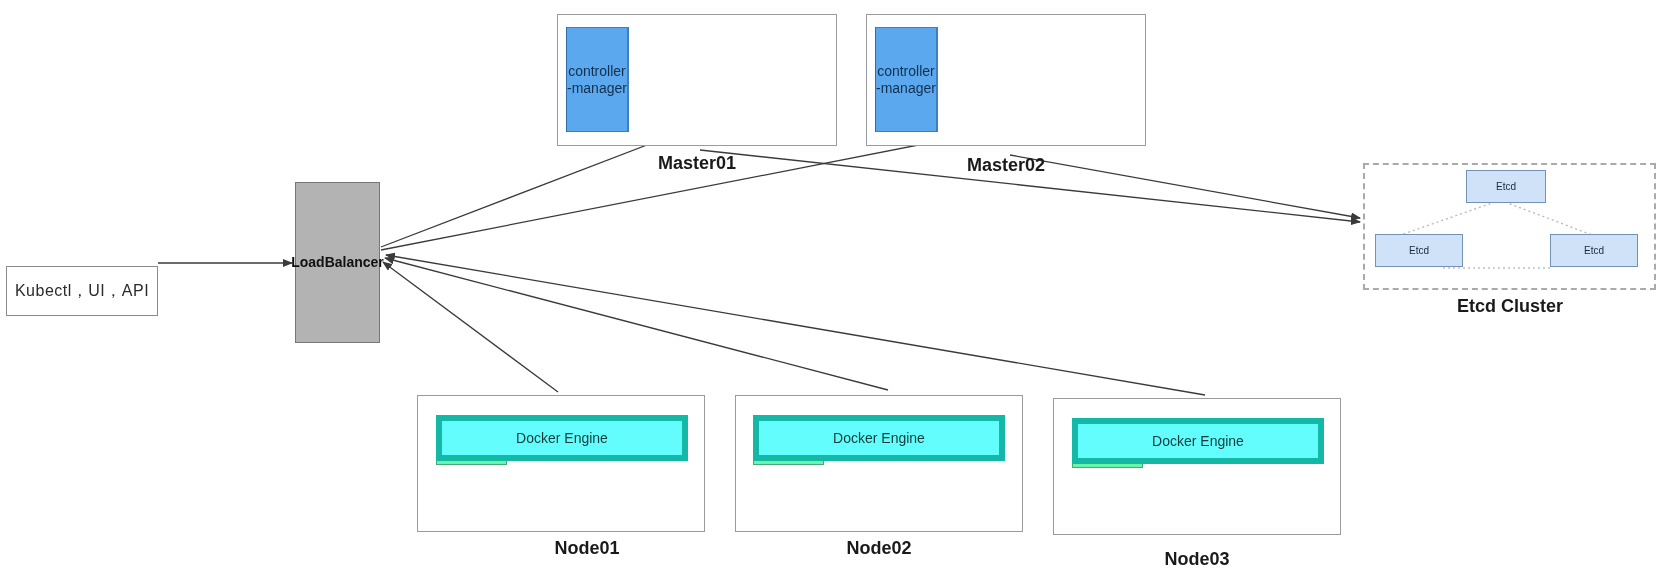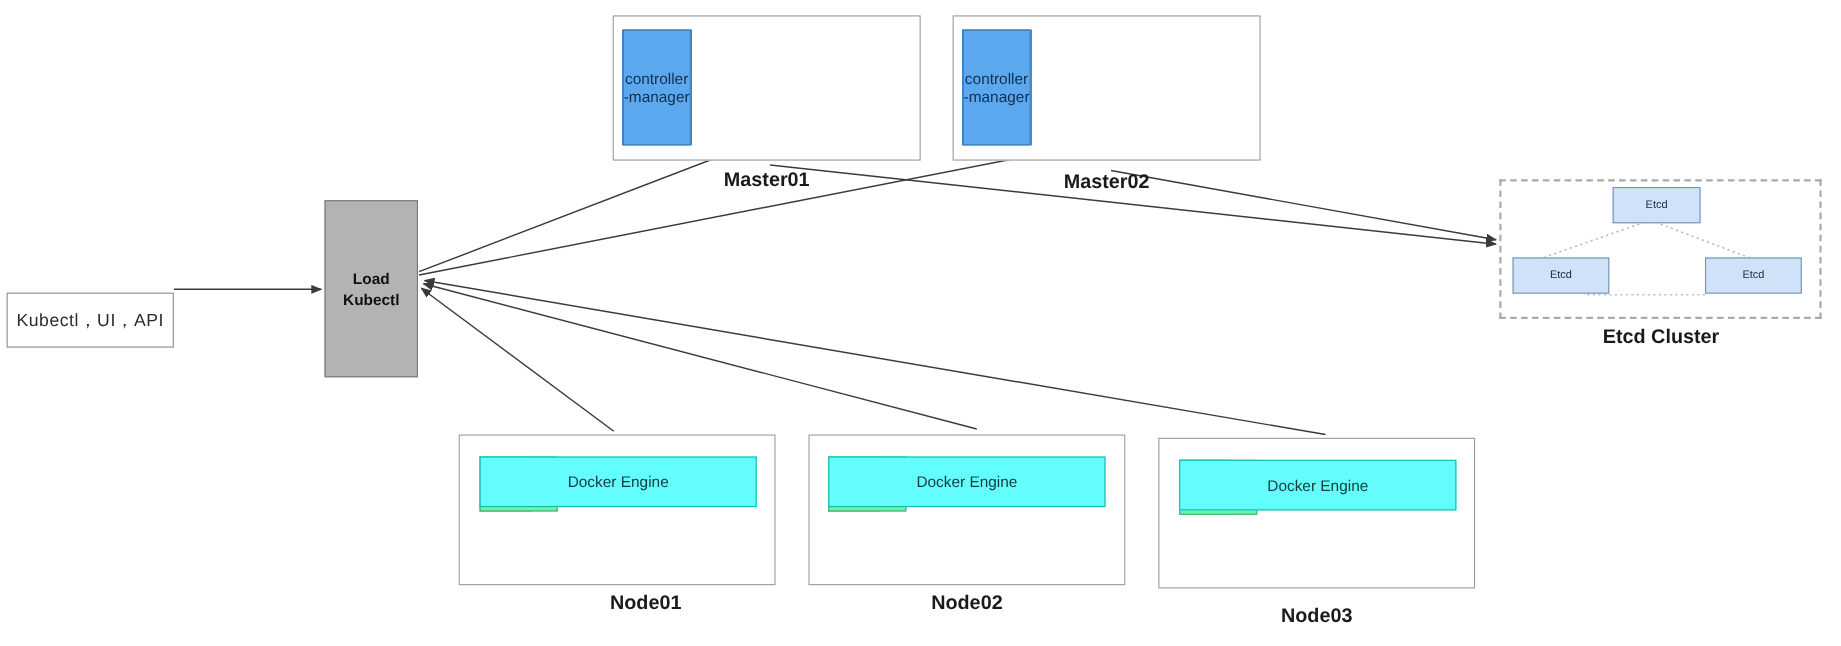--- a/index.html
+++ b/index.html
@@ -35,21 +35,21 @@
     font-size:14px;color:#12304e;line-height:1.2;
   }
   .comp-blue + .comp-blue{border-left:1px solid #2f6ca8;}
 
   
   .comp-green{
     background:#66f7a6;border:1px solid #4aa87a;
     font-size:14px;color:#16402c;
   }
   .comp-cyan{
-    background:#63fdfd;border:1px solid #14b8a6;
+    background:#63fdfd;border:6px solid #14b8a6;
     font-size:14px;color:#143b3b;
   }
 
   
   .etcd-cluster{
     position:absolute;box-sizing:border-box;
     border:2px dashed #aaaaaa;background:transparent;
   }
   .etcd-box{
     background:#cfe2f7;border:1px solid #7392b5;
@@ -114,23 +114,23 @@
     </g>
     <g>
       <line x1="1443" y1="268" x2="1553" y2="268" stroke="#c2c2c2" stroke-width="1.4" stroke-dasharray="2,3"></line>
     </g>
   </svg>
 
   <div class="box client-box" style="left:6px;top:238px;width:152px;height:50px;">
     <span>Kubectl，UI，API</span>
   </div>
 
-  <div class="box lb-box" style="left:295px;top:182px;width:85px;height:161px;flex-direction:column;">
+  <div class="box lb-box" style="left:295px;top:182px;width:85px;height:161px;">
     <span>Load</span>
-    <span>Kubectl</span>
+    <span>Balancer</span>
   </div>
 
   <div class="box group-outer" style="left:557px;top:14px;width:280px;height:132px;"></div>
   <div style="position:absolute;left:566px;top:27px;width:262px;height:105px;display:flex;">
     <div class="box comp-blue" style="flex:0 0 88px;height:105px;">
       <span>scheduler</span>
     </div>
     <div class="box comp-blue" style="flex:0 0 85px;height:105px;">
       <span>apiserver</span>
     </div>

